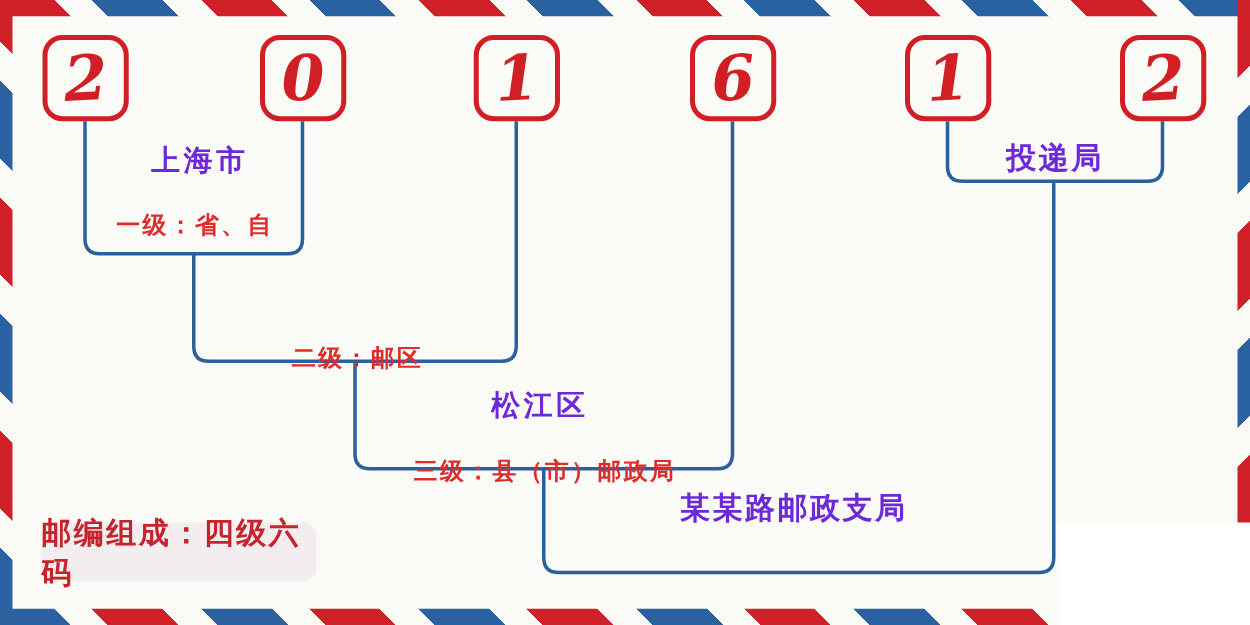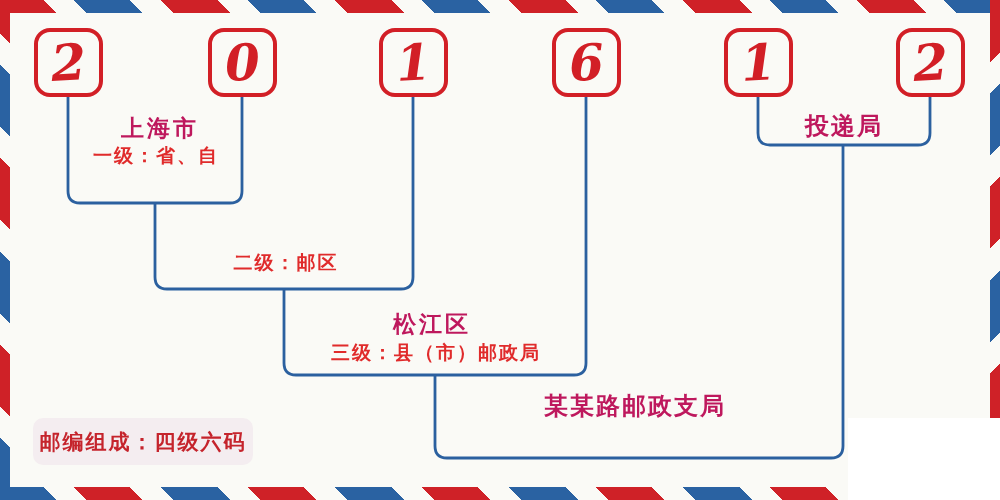--- a/index.html
+++ b/index.html
@@ -53,31 +53,31 @@
   }
   .digit{
     font-family:"DejaVu Serif", serif;
     font-style:italic;font-weight:700;
     font-size:50px;line-height:1;color:#d21f26;
     transform:rotate(-3deg);
   }
   
   .lbl{position:absolute;transform:translateX(-50%);
     white-space:nowrap;text-align:center;z-index:6;font-weight:700;}
-  .lbl-blue{color:#be185d;}
+  .lbl-blue{color:#6d28d9;}
   .lbl-red{color:#e02b2b;}
   .place-big{font-size:23px;letter-spacing:3px;}
   .place-mid{font-size:24px;letter-spacing:2px;}
-  .desc{font-size:19px;letter-spacing:2px;line-height:21px;}
+  .desc{font-size:19px;letter-spacing:2px;line-height:21px;margin-top:25px;}
   
   .badge{
     position:absolute;left:33px;top:418px;width:220px;height:47px;
     background:#f4edf0;border-radius:10px;z-index:6;
     display:flex;align-items:center;justify-content:center;
-    color:#c5242c;font-weight:700;font-size:21px;letter-spacing:2px;
+    color:#c5242c;font-weight:700;font-size:24px;letter-spacing:2px;
   }
 </style>
 </head>
 <body>
 
 <div class="canvas">
 
   <div class="band band-top"></div>
   <div class="band band-left"></div>
   <div class="band band-right"></div>

